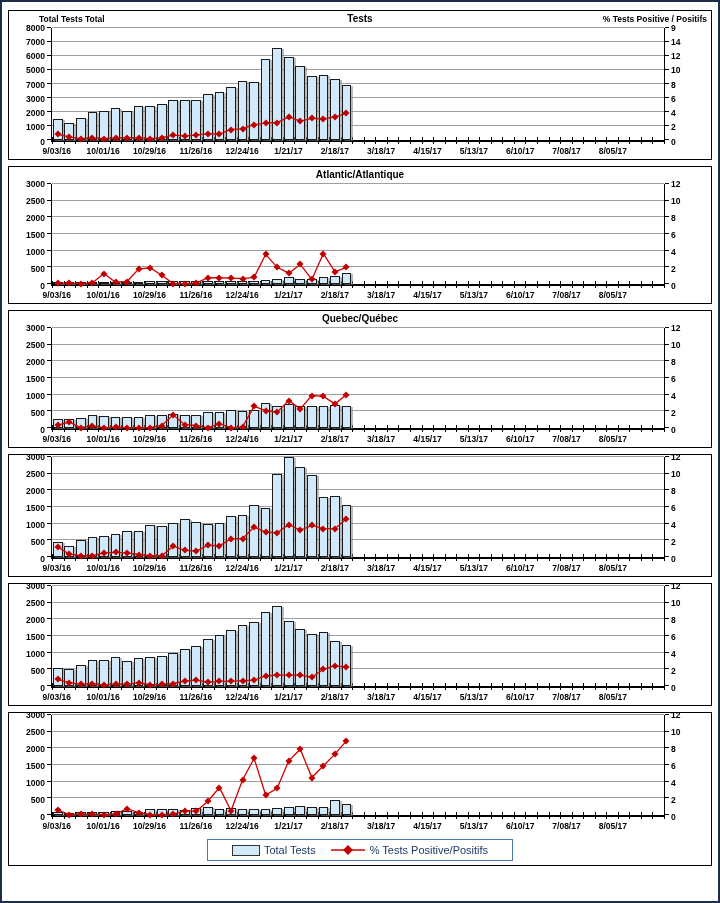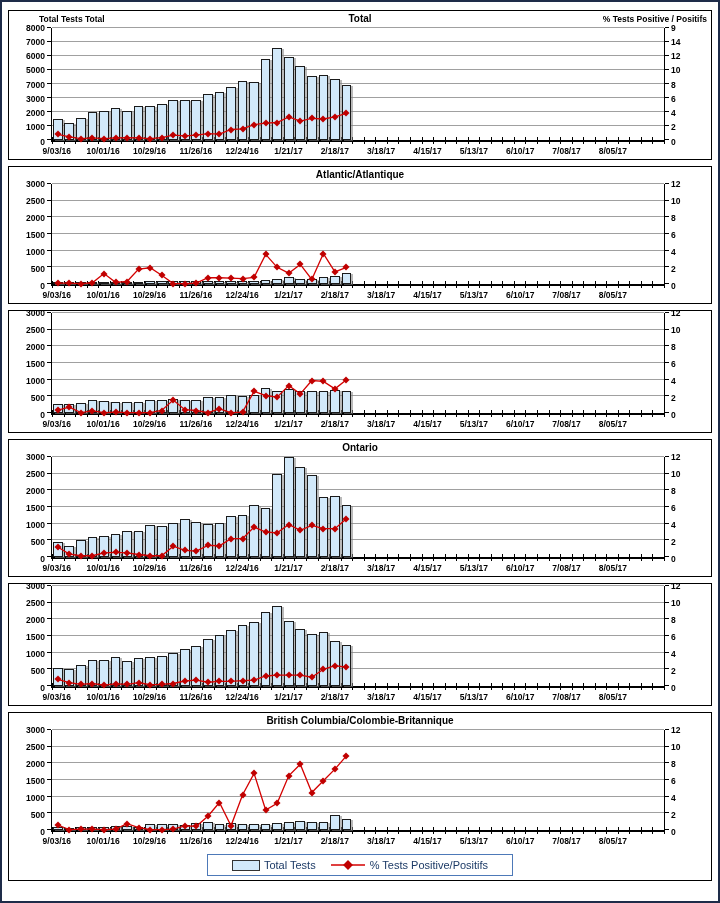--- a/index.html
+++ b/index.html
@@ -35,21 +35,21 @@
   .lg-bar{display:inline-block;width:26px;height:9px;border:1px solid #333}
 </style>
 </head>
 <body>
 
 <div id="figure" style="border-color: rgb(30, 44, 73);">
 
   <section class="panel tall">
     <div class="hdr">
       <span class="axis-title left">Total Tests Total</span>
-      <span class="panel-title">Total</span>
+      <span class="panel-title">Tests</span>
       <span class="axis-title right">% Tests Positive / Positifs</span>
     </div>
     <div class="chart-row">
       <div class="yl left">
           <span class="ylab" style="bottom: 0%;">0</span>
           <span class="ylab" style="bottom: 12.5%;">1000</span>
           <span class="ylab" style="bottom: 25%;">2000</span>
           <span class="ylab" style="bottom: 37.5%;">3000</span>
           <span class="ylab" style="bottom: 50%;">7000</span>
           <span class="ylab" style="bottom: 62.5%;">5000</span>
@@ -389,20 +389,23 @@
         <span class="xlab" style="left: 53.7736%;">3/18/17</span>
         <span class="xlab" style="left: 61.3208%;">4/15/17</span>
         <span class="xlab" style="left: 68.8679%;">5/13/17</span>
         <span class="xlab" style="left: 76.4151%;">6/10/17</span>
         <span class="xlab" style="left: 83.9623%;">7/08/17</span>
         <span class="xlab" style="left: 91.5094%;">8/05/17</span>
       </div>
   </section>
 
   <section class="panel">
+    <div class="hdr">
+      <span class="panel-title">Quebec/Québec</span>
+    </div>
     <div class="chart-row">
       <div class="yl left">
           <span class="ylab" style="bottom: 0%;">0</span>
           <span class="ylab" style="bottom: 16.6667%;">500</span>
           <span class="ylab" style="bottom: 33.3333%;">1000</span>
           <span class="ylab" style="bottom: 50%;">1500</span>
           <span class="ylab" style="bottom: 66.6667%;">2000</span>
           <span class="ylab" style="bottom: 83.3333%;">2500</span>
           <span class="ylab" style="bottom: 100%;">3000</span>
         </div>
@@ -558,23 +561,20 @@
         <span class="xlab" style="left: 53.7736%;">3/18/17</span>
         <span class="xlab" style="left: 61.3208%;">4/15/17</span>
         <span class="xlab" style="left: 68.8679%;">5/13/17</span>
         <span class="xlab" style="left: 76.4151%;">6/10/17</span>
         <span class="xlab" style="left: 83.9623%;">7/08/17</span>
         <span class="xlab" style="left: 91.5094%;">8/05/17</span>
       </div>
   </section>
 
   <section class="panel">
-    <div class="hdr">
-      <span class="panel-title">Ontario</span>
-    </div>
     <div class="chart-row">
       <div class="yl left">
           <span class="ylab" style="bottom: 0%;">0</span>
           <span class="ylab" style="bottom: 16.6667%;">500</span>
           <span class="ylab" style="bottom: 33.3333%;">1000</span>
           <span class="ylab" style="bottom: 50%;">1500</span>
           <span class="ylab" style="bottom: 66.6667%;">2000</span>
           <span class="ylab" style="bottom: 83.3333%;">2500</span>
           <span class="ylab" style="bottom: 100%;">3000</span>
         </div>
@@ -899,23 +899,20 @@
         <span class="xlab" style="left: 53.7736%;">3/18/17</span>
         <span class="xlab" style="left: 61.3208%;">4/15/17</span>
         <span class="xlab" style="left: 68.8679%;">5/13/17</span>
         <span class="xlab" style="left: 76.4151%;">6/10/17</span>
         <span class="xlab" style="left: 83.9623%;">7/08/17</span>
         <span class="xlab" style="left: 91.5094%;">8/05/17</span>
       </div>
   </section>
 
   <section class="panel">
-    <div class="hdr">
-      <span class="panel-title">British Columbia/Colombie-Britannique</span>
-    </div>
     <div class="chart-row">
       <div class="yl left">
           <span class="ylab" style="bottom: 0%;">0</span>
           <span class="ylab" style="bottom: 16.6667%;">500</span>
           <span class="ylab" style="bottom: 33.3333%;">1000</span>
           <span class="ylab" style="bottom: 50%;">1500</span>
           <span class="ylab" style="bottom: 66.6667%;">2000</span>
           <span class="ylab" style="bottom: 83.3333%;">2500</span>
           <span class="ylab" style="bottom: 100%;">3000</span>
         </div>

